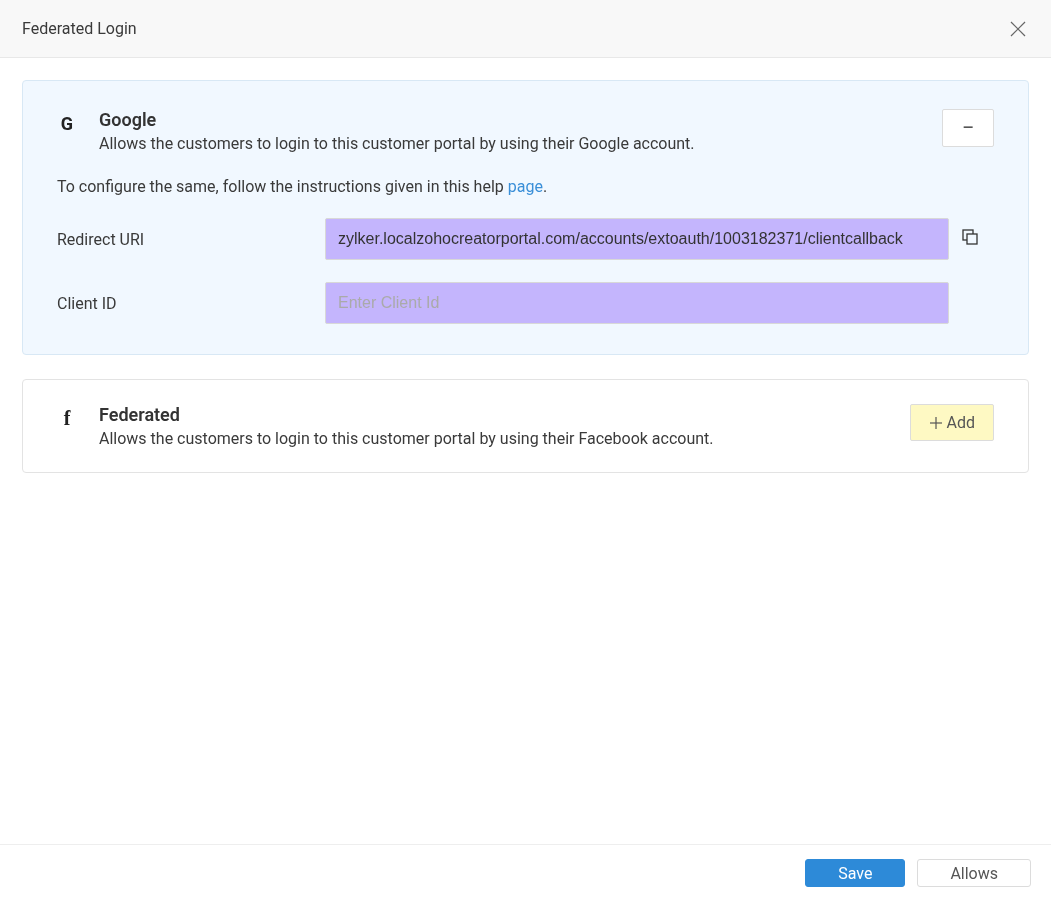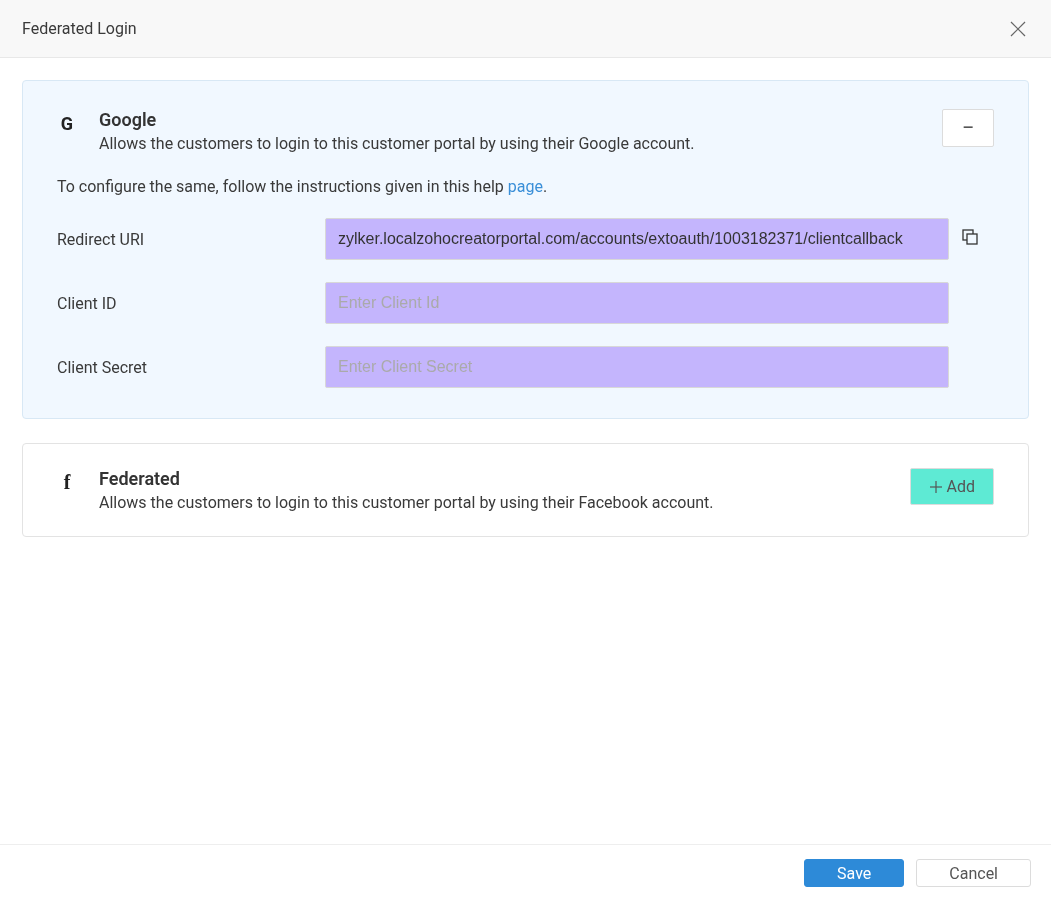--- a/index.html
+++ b/index.html
@@ -94,21 +94,21 @@
       display: flex;
       align-items: center;
       justify-content: center;
       cursor: pointer;
       color: #555;
       font-size: 22px;
       line-height: 1;
     }
     .add-btn {
       padding: 8px 18px;
-      background: #5eead4;
+      background: #fef9c3;
       border: 1px solid #dcdcdc;
       border-radius: 2px;
       display: flex;
       align-items: center;
       justify-content: center;
       cursor: pointer;
       color: #555;
       font-size: 16px;
       gap: 4px;
     }
@@ -227,24 +227,20 @@
           <rect x="6" y="6" width="10" height="10" fill="#f1f8ff"></rect>
         </svg>
       </div>
     </div>
 
     <div class="form-row">
       <div class="form-label">Client ID</div>
       <input type="text" class="form-input" placeholder="Enter Client Id" style="">
     </div>
 
-    <div class="form-row">
-      <div class="form-label">Client Secret</div>
-      <input type="text" class="form-input" placeholder="Enter Client Secret" style="">
-    </div>
   </div>
 
   <div class="provider-card collapsed">
     <div class="provider-head">
       <div class="provider-left">
         <div class="provider-icon" style="font-family: Georgia, serif; font-size:20px;">f</div>
         <div>
           <div class="provider-title">Federated</div>
           <div class="provider-desc">Allows the customers to login to this customer portal by using their Facebook account.</div>
         </div>
@@ -256,14 +252,14 @@
         </svg>
         <span>Add</span>
       </div>
     </div>
   </div>
 
 </div>
 
 <div class="footer">
   <div class="btn btn-primary">Save</div>
-  <div class="btn btn-secondary">Cancel</div>
+  <div class="btn btn-secondary">Allows</div>
 </div>
 
 </body></html>

